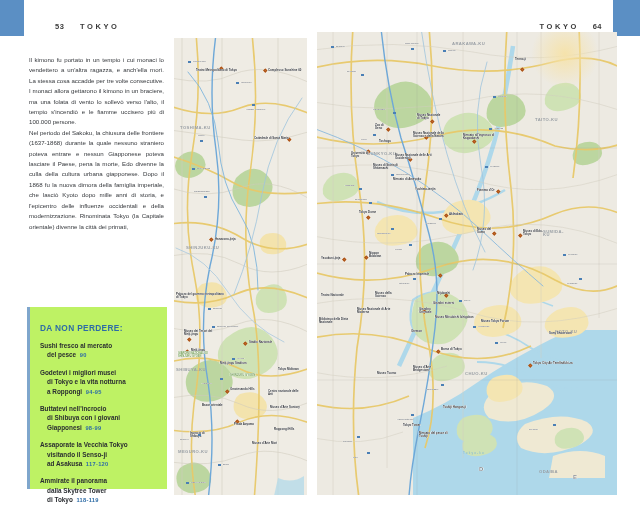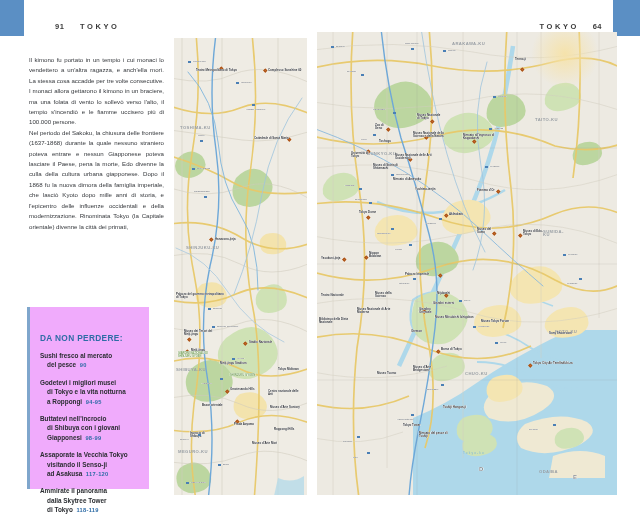--- a/index.html
+++ b/index.html
@@ -33,23 +33,23 @@
   .textcol {
     position: absolute; left: 29px; top: 55px; width: 135px;
     font-family: "Liberation Sans", sans-serif;
     font-size: 6.1px; line-height: 10.4px; color: #35383c;
     text-align: justify;
   }
   .textcol p { margin-bottom: 0px; }
 
   
   .box {
-    position: absolute; left: 27px; top: 307px; width: 122px; height: 182px;
-    background: #f0abfc; border-left: 3px solid #7fa6cc;
-    padding: 26px 8px 6px 10px;
+    position: absolute; left: 27px; top: 307px; width: 140px; height: 182px;
+    background: #bef264; border-left: 3px solid #7fa6cc;
+    padding: 16px 8px 6px 10px;
   }
   .box-title {
     font-size: 8.3px; font-weight: bold; color: #2e6ca6;
     letter-spacing: .35px; margin-bottom: 8px;
   }
   .box-item {
     font-size: 6.4px; line-height: 9.4px; color: #2a2d31; margin-bottom: 7px;
     font-weight: 600;
   }
   .box-item .ind { display:block; padding-left: 7px; }
@@ -87,21 +87,21 @@
   }
 </style>
 </head>
 <body>
 
 <div class="spread">
 
   <div class="tab-left"></div>
   <div class="tab-right"></div>
 
-  <div class="folio folio-left">91</div>
+  <div class="folio folio-left">53</div>
   <div class="runhead runhead-left">TOKYO</div>
   <div class="runhead runhead-right">TOKYO</div>
   <div class="folio folio-right">64</div>
 
   <div class="textcol">
     <p>Il kimono fu portato in un tempio i cui monaci lo vendettero a un'altra ragazza, e anch'ella morì. La stessa cosa accadde per tre volte consecutive. I monaci allora gettarono il kimono in un braciere, ma una folata di vento lo sollevò verso l'alto, il tempio s'incendiò e le fiamme uccisero più di 100.000 persone.</p>
     <p>Nel periodo del Sakoku, la chiusura delle frontiere (1637-1868) durante la quale nessuno straniero poteva entrare e nessun Giapponese poteva lasciare il Paese, pena la morte, Edo divenne la culla della cultura urbana giapponese. Dopo il 1868 fu la nuova dimora della famiglia imperiale, che lasciò Kyoto dopo mille anni di storia, e l'epicentro delle influenze occidentali e della modernizzazione. Rinominata Tokyo (la Capitale orientale) divenne la città dei primati,</p>
   </div>
 
   <div class="box">

